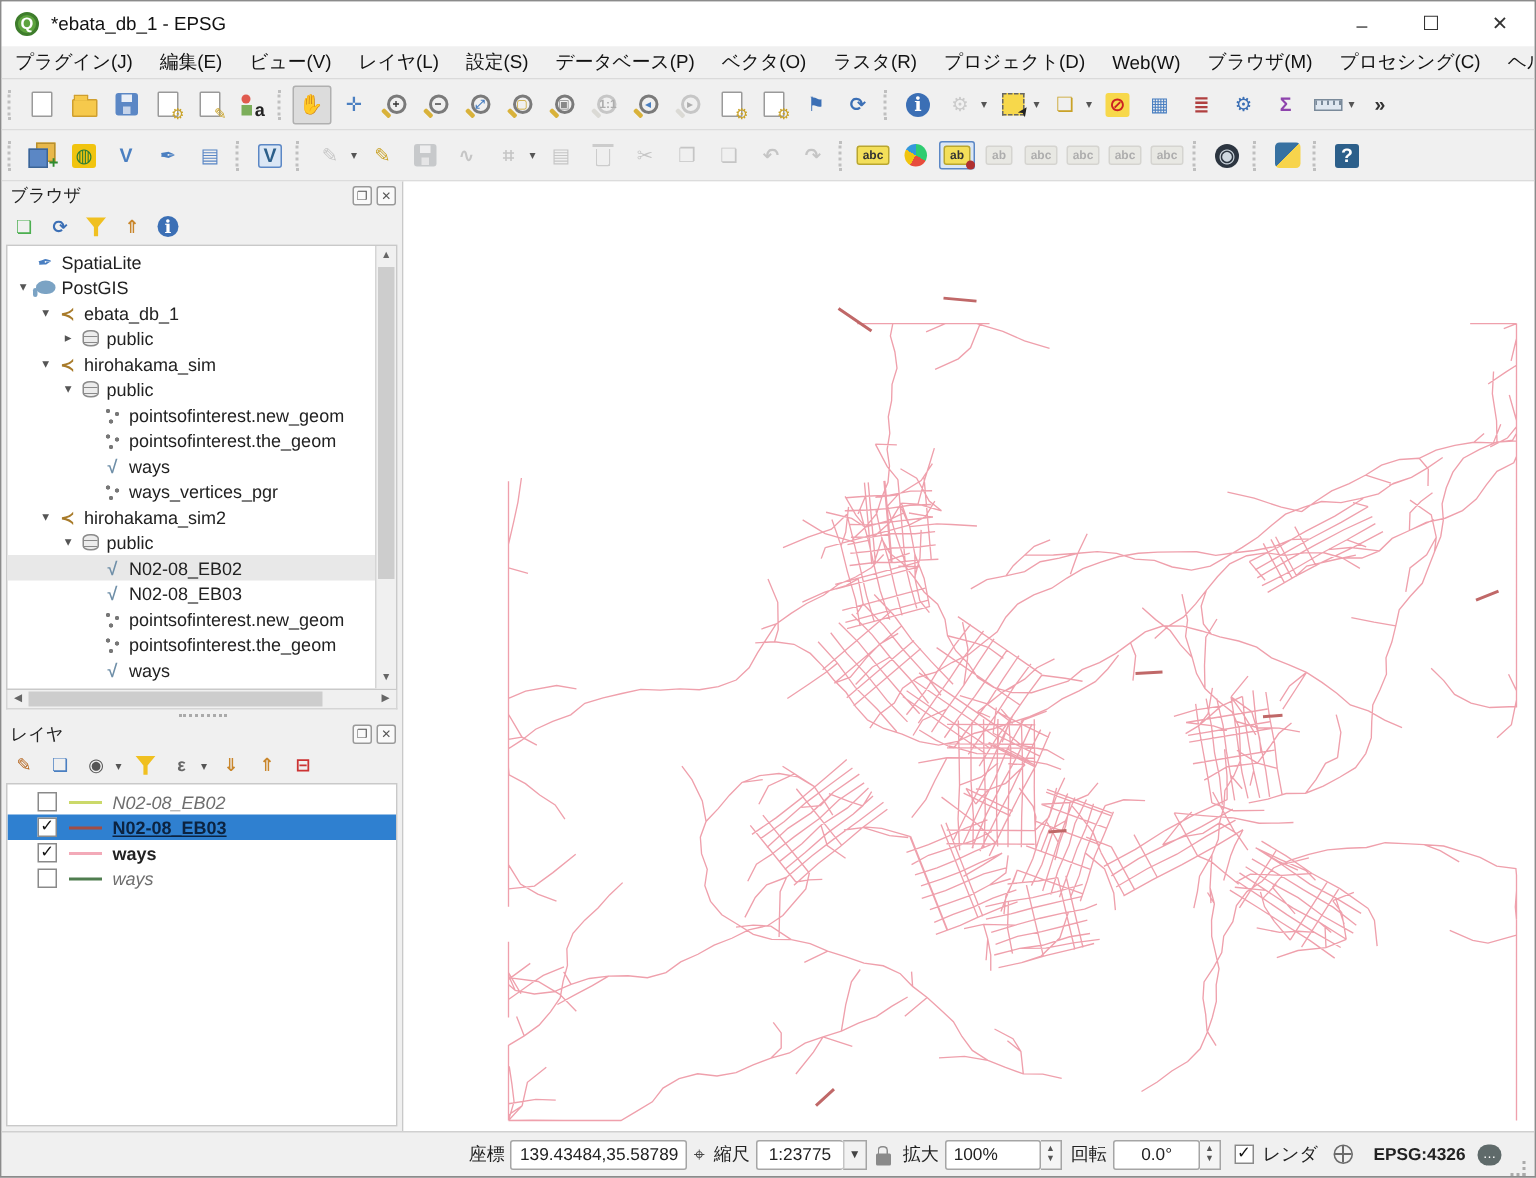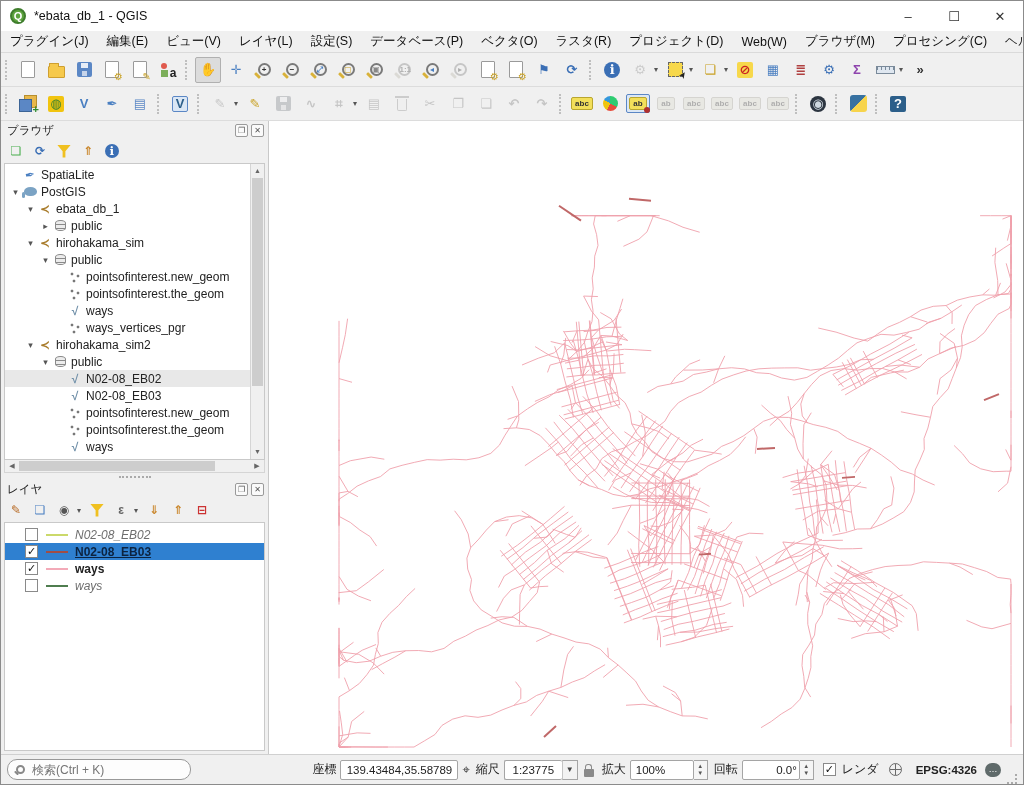--- a/index.html
+++ b/index.html
@@ -126,21 +126,21 @@
   .msg-bubble::after{content:"";position:absolute;left:3px;bottom:-3px;border:3px solid transparent;border-top-color:#5f6a6a;}
   .resize-grip{width:10px;height:10px;margin-left:2px;border-right:2px dotted #aaa;border-bottom:2px dotted #aaa;align-self:flex-end;}
 </style>
 </head>
 <body>
 
 <div class="window">
 
   <div class="titlebar">
     <div class="qgis-logo">Q</div>
-    <div class="title-text">*ebata_db_1 - QGIS</div>
+    <div class="title-text">*ebata_db_1 - EPSG</div>
     <div class="win-controls">
       <div class="win-btn">–</div>
       <div class="win-btn">☐</div>
       <div class="win-btn">✕</div>
     </div>
   </div>
 
   <div class="menubar" id="menubar">
       <div class="menu-item">プラグイン(J)</div>
       <div class="menu-item">編集(E)</div>
@@ -613,45 +613,41 @@
 
     <div class="map-canvas">
       <svg id="map-svg" width="100%" height="100%" viewBox="0 0 754 635" preserveAspectRatio="none">
           <path d="M665.7 365.2L654.1 360.2L643.3 354.1L631.2 350.1L622.2 342.2L612.3 335.0L602.0 328.3L590.4 323.3L578.7 318.6L568.8 311.4L556.8 307.3L544.2 304.5L532.1 300.6L519.6 297.4L506.6 297.1L494.5 301.2L484.7 308.4L474.9 315.6L464.0 321.7L452.4 326.5L443.1 334.2L430.9 338.0L418.7 341.9L405.7 341.8L393.4 338.3L382.9 331.8L376.4 322.3L368.2 313.8L362.7 303.8L361.0 292.9L356.1 282.7L347.2 274.7L340.7 265.2L333.4 256.0L324.0 248.4L318.6 238.4M146.1 468.9L137.4 477.1L129.7 485.9L120.8 494.0L113.0 502.8L108.9 513.2L109.3 524.2L106.4 534.9L104.5 545.8L98.0 555.3L90.4 564.2L80.5 571.4L70.0 577.7L70.0 581.9L70.0 587.8L70.0 590.3L70.0 597.3L70.0 606.9L70.0 616.8L70.0 624.7L70.0 628.0L70.0 628.0L70.0 628.0L70.0 628.0L70.0 628.0L70.0 628.0L70.0 628.0L70.0 628.0L70.0 628.0L70.0 628.0L70.0 628.0L70.0 628.0L70.0 628.0L70.0 628.0L70.0 628.0M270.6 462.3L268.2 473.1L260.5 482.0L252.9 490.9L242.7 497.7L230.1 500.5L218.9 506.1L207.1 510.7L196.3 516.8L184.8 521.9L175.0 529.1L162.6 532.5L149.7 531.2L136.7 531.4L123.8 533.0L111.7 536.9L100.1 541.9L87.2 543.4L74.5 541.0L70.0 537.1L70.0 531.9L70.0 529.1L70.0 530.0L70.0 532.4L70.0 533.6L70.0 532.9L70.0 528.5L70.0 521.8L70.0 515.2L70.0 511.0L70.0 508.5L70.0 509.0L70.0 509.4L70.0 511.9L70.0 517.0L70.0 524.7L70.0 531.1L70.0 535.8L70.0 542.9L70.0 546.5L70.0 547.1L70.0 544.2L70.0 538.9M492.5 285.0L501.4 293.0L511.1 300.3L517.9 309.7L525.8 318.4L528.7 329.1L534.3 339.1L543.0 347.2L552.4 354.8L557.1 365.1L557.7 376.1L558.0 387.1L553.6 397.4L547.6 407.2L546.9 418.2L544.0 428.9L543.2 439.9L539.0 450.3L538.3 461.3L537.7 472.2L540.6 483.0L538.7 493.9L538.8 504.9L541.3 515.7L543.7 526.5L541.8 537.3L541.9 548.3L539.2 559.1L535.6 569.7L531.1 580.0L522.8 588.5L512.2 594.9L502.5 602.2L492.0 608.6M500.8 305.7L509.6 297.6L520.1 291.2L528.1 282.5L535.3 273.3L542.6 264.3L550.8 255.7L562.1 250.3L574.9 248.4L587.8 250.0L600.6 248.4L613.6 248.3L625.9 251.8L638.9 251.8L650.6 247.0L659.1 238.7L670.6 233.4L681.8 227.9L694.4 225.2L706.0 220.1L715.2 212.4L721.9 202.9L729.0 193.8L740.2 188.1L742.0 183.8L742.0 178.2L742.0 173.3L742.0 166.2L742.0 162.3L742.0 158.6L742.0 154.9L742.0 153.7L742.0 155.5L742.0 153.7L742.0 154.4L742.0 152.1L742.0 148.4L742.0 142.2L742.0 133.6L742.0 126.4M234.5 308.6L247.4 307.8L260.3 309.5L271.2 315.6L279.4 324.1L286.7 333.2L295.0 341.6L301.4 351.2L309.2 360.0L320.3 365.8L332.4 369.6L344.0 374.6L356.7 376.9L369.4 374.4L380.7 369.0L393.2 366.0L405.3 361.8L417.4 357.9L429.0 352.9L439.1 346.0L450.4 340.6L461.2 334.5L469.5 326.0L476.7 316.8M107.6 426.4L101.1 416.9L90.8 410.3L81.3 402.7L70.4 396.8L70.0 391.7L70.0 383.7L70.0 375.6L70.0 366.9L70.0 356.3L70.0 345.6L70.0 336.8L70.0 331.0L70.0 323.7L70.0 316.9L70.0 308.6L70.0 298.6L70.0 288.2L70.0 278.7L70.0 268.2L70.0 258.4L70.0 250.0L70.0 242.6L70.0 232.7L70.0 224.7L70.0 216.4L70.0 207.5L70.0 200.5M378.2 272.4L388.9 266.3L401.6 263.8L414.1 260.9L424.5 254.3L437.2 251.9L449.6 248.6L462.5 247.5L475.5 248.7L487.6 252.5L500.6 253.4L512.5 257.8L525.3 259.9L537.9 257.2L548.6 251.0L559.2 244.7L569.5 237.9L578.6 230.1L588.0 222.5L599.9 218.0L612.0 214.0L625.0 214.8L637.6 212.1L650.0 208.9L659.9 201.8L672.0 197.9L682.7 191.5L692.8 184.6M320.1 249.5L312.1 258.2L301.4 264.5L289.8 269.5L280.0 276.7L268.8 282.2L258.4 288.8L248.5 295.9L242.2 305.6L236.0 315.2L230.4 325.2L221.8 333.4L209.9 337.8L197.2 339.9L184.2 339.3L171.2 340.2L158.2 339.7L145.6 342.4L133.1 345.4L120.9 349.0L111.5 356.7L99.5 361.0L88.1 366.3L78.6 373.8L70.0 379.4L70.0 385.6L70.0 387.7L70.0 392.8L70.0 395.6L70.0 395.8L70.0 399.4L70.0 401.9L70.0 406.5L70.0 413.7L70.0 420.7L70.0 427.7L70.0 437.3L70.0 444.6L70.0 451.3L70.0 456.9L70.0 464.9L70.0 470.4L70.0 473.6L70.0 473.1L70.0 474.5L70.0 477.9L70.0 478.4L70.0 480.9L70.0 480.0L70.0 478.1L70.0 478.4L70.0 482.5M685.1 325.5L693.5 333.8L700.7 343.0L711.7 348.9L724.2 351.8L737.2 351.3L742.0 351.3L742.0 346.7L742.0 340.5L742.0 332.8L742.0 324.6L742.0 316.9L742.0 309.0L742.0 303.7L742.0 299.1L742.0 298.5L742.0 294.1L742.0 290.4L742.0 282.6L742.0 275.9L742.0 268.5L742.0 259.9L742.0 252.0L742.0 242.2L742.0 233.1L742.0 222.3L742.0 213.3L742.0 202.9L742.0 192.1L742.0 181.5L742.0 172.1L742.0 165.5L742.0 163.3L742.0 164.0L742.0 160.7L742.0 155.4L742.0 147.3L742.0 142.7L742.0 136.5L742.0 126.9L742.0 117.7L742.0 107.0L742.0 96.2L742.0 95.0L742.0 95.0L742.0 95.0L742.0 95.0L742.0 95.0M286.2 423.8L280.2 414.1L273.7 404.5L263.0 398.2L250.3 395.9L237.4 397.3L225.6 401.9L217.3 410.4L209.8 419.4L201.7 428.0L197.9 438.5L198.7 449.5L202.5 460.0L200.9 470.9L204.7 481.4L212.2 490.4L222.8 496.9L233.2 503.5L245.5 506.8L258.5 507.0L271.1 509.7L282.8 514.7L295.0 518.5L307.0 522.7L319.8 524.5L331.2 529.8L339.4 538.3L349.1 545.7L357.9 553.7L366.6 561.9L372.3 571.8L379.2 581.1L389.6 587.8L401.3 592.5L413.2 596.8L426.2 597.0L438.8 599.8M598.7 220.8L608.5 213.7L618.8 206.9L630.5 202.0L641.5 196.3L652.0 189.7L664.2 185.9L677.1 185.1L688.4 179.7L700.9 176.5L713.6 174.4L726.6 174.8L739.4 173.0L742.0 168.4L742.0 159.8L742.0 150.5L742.0 140.9L742.0 133.7L742.0 127.5L742.0 118.6L742.0 112.1L742.0 103.9L742.0 96.4L742.0 95.0L742.0 95.0L742.0 95.0L742.0 95.0L742.0 95.0L742.0 95.0L742.0 95.0L742.0 95.0L742.0 95.0L742.0 95.0L742.0 95.0L742.0 95.0L742.0 95.0L742.0 95.0L742.0 95.0L742.0 95.0L742.0 95.0L742.0 95.0L742.0 95.0L742.0 95.0L742.0 95.0L742.0 95.0L742.0 95.0L742.0 95.0L742.0 95.0M310.9 365.6L317.5 356.1L327.2 348.8L332.7 338.8L342.7 331.7L354.9 328.1L365.6 321.7L376.9 316.3L386.3 308.7L395.8 301.2L401.5 291.4L409.4 282.6L420.2 276.4L432.1 272.0L442.3 265.2L453.0 258.9L464.9 254.6L477.1 250.8L489.9 248.6L502.8 247.9L515.8 247.7L528.8 247.6L541.5 250.0L554.3 248.3L567.2 246.8L579.9 244.3L591.6 239.5L604.6 239.0M299.2 239.4L307.9 231.2L315.4 222.2L318.7 211.6L323.0 201.2L324.0 190.2L322.4 179.3L324.2 168.4L323.2 157.4L325.4 146.6L325.7 135.6L329.0 124.9L327.6 114.0L324.6 103.3L326.2 95.0L327.2 95.0L333.1 95.0L337.6 95.0L342.3 95.0L348.9 95.0L354.7 95.0L360.9 95.0L366.5 95.0L374.7 95.0L382.2 95.0L384.4 95.0L386.5 95.0L384.5 95.0L379.7 95.0L372.0 95.0L361.2 95.0L351.5 95.0L345.8 95.0L337.0 95.0L327.0 95.0L319.4 95.0L309.2 95.0L303.2 95.0L302.4 95.0L306.1 95.0L308.9 95.0L312.4 95.0L320.4 95.0L331.0 95.0L343.2 95.0L355.3 95.0L367.4 95.0L379.1 95.0L390.7 95.0M563.5 415.6L576.2 413.0L588.4 409.3L601.4 409.1L613.2 404.4L624.1 398.4L634.7 392.0L641.5 382.6L645.2 372.1L645.5 361.1L646.2 350.1L651.0 339.9L655.3 329.5L655.0 318.5L658.9 308.0L661.5 297.2L663.8 286.4L671.2 277.4L679.2 268.7L683.2 258.3L687.3 247.8L691.5 237.4L693.2 226.5L692.4 215.5L695.2 204.8L699.6 194.4L706.5 185.1L717.4 179.1L729.0 174.2L742.0 173.5L742.0 172.3L742.0 172.3L742.0 175.3L742.0 177.9L742.0 183.0L742.0 190.5M541.7 577.9L535.7 568.1L534.8 557.2L533.0 546.3L533.7 535.3L540.0 525.7L545.5 515.7L546.8 504.7L552.9 495.0L555.3 484.2L562.3 474.9L572.4 468.0L580.0 459.1L591.4 453.8L603.6 450.0L616.1 447.0L629.0 445.9L642.0 445.4L654.4 442.2L667.4 442.8L680.4 443.5L693.4 444.4L705.6 448.1L717.7 452.0L728.8 457.9L741.6 459.5L742.0 463.9L742.0 470.0L742.0 476.2L742.0 483.8L742.0 493.8L742.0 504.0L742.0 513.7L742.0 524.6L742.0 535.2L742.0 546.1L742.0 555.3L742.0 565.3L742.0 575.8L742.0 586.3L742.0 595.1L742.0 604.0L742.0 611.0L742.0 619.5L742.0 628.0L742.0 628.0M336.1 545.4L325.4 551.7L315.2 558.5L303.3 562.8L291.9 568.2L279.7 572.0L267.7 576.2L257.3 582.8L245.0 586.2L233.1 590.8L221.7 596.0L209.0 598.2L196.1 596.7L183.7 600.0L173.0 606.3L165.9 615.5L155.3 621.9L145.0 628.0L135.4 628.0L125.8 628.0L113.4 628.0L102.0 628.0L89.0 628.0L77.0 628.0L70.0 628.0L70.0 628.0L70.0 628.0L70.0 628.0L70.0 628.0L70.0 628.0L70.0 628.0L70.0 628.0L70.0 628.0L70.0 628.0L70.0 628.0L70.0 628.0L70.0 628.0L70.0 628.0L70.0 628.0L70.0 628.0L70.0 628.0L70.0 628.0L70.0 628.0M574.9 341.4L577.4 358.3L580.7 375.7L582.5 392.5L585.7 409.8M566.3 340.3L568.2 359.5L571.1 375.4L574.8 393.6L577.4 411.6M559.3 344.4L560.8 359.6L563.7 377.1L566.8 394.0L570.8 412.2M551.7 344.7L554.2 360.8L556.5 378.1L559.0 395.1L563.0 412.6M542.1 345.7L546.4 363.9L548.6 381.0L551.4 397.1L554.1 413.9M535.1 345.9L538.7 364.3L540.7 382.2L544.0 398.1L545.9 416.7M528.1 349.4L530.1 364.2L533.1 381.2L536.2 398.3L538.9 415.6M577.5 361.3L523.1 370.4M580.6 380.3L526.3 389.4M576.0 352.8L521.7 361.8M578.2 365.8L523.8 374.9M431.2 368.0L421.6 390.5L410.9 410.0L401.3 428.8L390.5 451.0M424.8 366.6L414.6 386.9L405.4 406.4L395.1 425.8L384.3 447.8M419.0 362.9L409.2 384.3L398.8 403.2L388.4 423.6L379.0 445.9M413.8 359.5L402.6 379.4L394.0 399.9L383.8 420.0L373.3 442.6M406.6 356.4L397.1 376.5L387.6 398.0L377.0 419.3L366.7 440.4M421.2 390.4L390.1 375.1M406.2 421.1L375.0 405.9M430.3 371.8L399.2 356.6M404.6 424.3L373.4 409.0M420.8 391.3L389.7 376.0M424.2 384.3L393.1 369.0M322.6 419.8L306.1 432.0L291.2 444.7L276.3 456.3L260.3 470.7M320.0 415.1L303.9 427.3L286.8 439.8L272.4 450.9L255.4 465.3M313.0 410.9L299.7 423.2L282.5 435.8L267.8 448.8L254.1 460.1M310.0 405.6L296.0 418.9L278.3 430.5L265.6 442.9L250.4 455.0M307.1 402.2L290.2 413.6L277.5 425.8L260.4 438.3L245.7 449.8M303.9 396.3L286.6 408.5L271.6 422.4L256.3 432.6L242.3 445.4M299.3 392.2L284.4 403.3L268.5 415.2L253.9 428.0L237.9 439.6M295.5 386.6L281.4 398.8L265.2 412.4L248.6 425.4L232.3 436.6M261.6 468.5L231.2 430.6M292.2 444.0L261.9 406.1M270.0 461.8L239.6 423.8M331.9 215.1L337.5 230.8L340.9 249.3L347.1 265.5L350.6 283.8M322.7 217.0L327.2 233.0L333.3 251.1L337.9 270.3L342.2 285.5M315.0 220.0L318.7 237.5L323.4 253.3L327.6 271.6L332.4 290.2M304.4 220.5L309.9 240.0L313.5 255.8L317.8 273.7L324.2 293.0M295.6 222.6L300.2 241.0L304.4 258.2L308.7 277.0L313.7 293.9M285.6 226.0L291.7 243.7L295.9 260.7L301.4 279.8L304.4 297.3M351.1 284.2L295.7 299.0M350.0 280.0L294.6 294.8M344.0 257.6L288.6 272.4M336.6 230.0L281.2 244.8M347.8 272.0L292.5 286.8M343.2 254.6L287.8 269.4M409.4 481.7L397.7 485.9L382.0 492.5L371.2 497.5L354.9 503.5M408.6 473.7L392.9 479.3L379.4 485.4L366.4 490.2L353.8 495.5M404.8 466.3L390.7 470.5L377.5 477.6L362.6 483.0L350.9 486.9M402.5 458.8L386.8 463.0L373.2 469.0L361.3 474.2L345.5 479.4M399.1 449.2L383.9 455.7L370.8 461.8L358.5 466.6L345.0 471.1M394.7 442.2L381.1 447.8L368.7 453.7L355.7 459.1L341.0 463.7M392.3 434.7L378.8 441.1L365.2 445.6L350.0 450.6L338.7 456.8M389.3 426.9L375.3 432.2L363.3 437.8L350.0 443.5L335.3 448.6M362.7 500.6L338.1 438.1M383.1 492.5L358.4 430.1M386.2 491.3L361.6 428.9M362.4 500.7L337.7 438.3M572.0 441.1L588.4 451.0L605.7 462.8L624.3 472.9L643.1 486.2M568.1 445.6L585.7 456.9L604.2 469.9L621.4 479.1L638.4 489.5M565.6 453.0L583.8 463.6L599.8 473.6L619.7 485.3L635.2 497.4M561.4 458.3L579.6 469.7L596.4 478.9L613.0 491.2L633.2 502.7M557.3 462.4L575.0 474.1L593.3 486.1L610.1 495.1L628.5 506.8M555.4 467.8L573.0 479.4L588.9 490.3L607.3 502.2L624.8 512.3M550.9 473.9L569.6 485.5L585.5 495.7L604.2 507.5L620.8 519.4M582.1 446.9L557.3 485.8M615.8 468.5L591.1 507.3M623.4 473.3L598.7 512.1M420.5 359.6L420.7 382.3L420.5 404.8L420.8 424.4L421.7 447.2M411.9 360.7L412.5 382.1L412.8 403.2L412.1 425.5L411.9 445.2M403.5 360.7L405.0 381.7L403.6 403.9L403.1 425.0L403.0 445.2M396.3 359.5L396.0 381.0L395.5 402.7L395.4 426.0L396.1 444.7M386.7 359.6L386.9 381.0L387.7 404.5L387.8 424.0L386.8 445.2M379.0 361.4L378.3 382.6L378.4 402.3L379.9 424.2L379.6 445.9M369.9 360.5L370.4 383.0L370.7 403.7L369.7 426.2L370.8 447.2M420.8 443.2L362.0 442.9M421.2 363.4L362.4 363.1M421.1 385.7L362.3 385.4M420.9 434.1L362.1 433.8M421.1 376.4L362.3 376.1M421.1 379.0L362.3 378.8M356.6 252.6L341.2 253.4L327.7 254.8L314.3 254.8L297.4 256.8M354.8 243.0L341.5 244.6L326.1 245.1L312.4 247.2L297.9 248.6M354.4 234.2L341.0 235.6L325.5 235.6L311.8 237.8L298.3 237.9M353.0 224.4L340.0 225.9L324.2 227.8L310.3 229.6L297.7 229.3M351.9 216.0L337.5 216.5L322.6 218.8L310.5 219.7L294.2 220.2M352.4 206.8L338.0 207.1L324.0 209.7L308.0 210.5L295.1 211.5M314.7 255.7L309.8 201.2M351.8 252.4L347.0 197.9M325.7 254.7L320.9 200.2M334.4 254.0L329.6 199.4M312.2 255.9L307.3 201.4M325.1 254.8L320.3 200.2M460.4 509.6L446.1 513.4L428.7 517.5L412.1 522.4L396.7 525.8M457.7 502.9L444.1 505.1L426.1 510.8L410.8 512.9L393.8 517.3M455.9 494.0L442.5 497.4L425.4 501.7L409.3 504.9L394.7 510.2M454.0 486.6L439.6 489.3L424.4 492.7L407.9 497.3L391.8 502.1M452.0 478.2L438.6 481.3L419.9 485.7L404.9 489.8L388.3 493.3M452.8 470.1L435.7 474.9L419.5 478.9L403.3 481.4L387.9 484.9M447.6 513.6L436.2 465.6M426.7 518.5L415.3 470.5M453.0 512.3L441.6 464.3M313.8 276.2L326.8 289.9L339.0 306.7L351.9 321.1L366.4 336.2M306.4 282.4L320.4 297.2L332.0 311.8L345.5 326.8L358.3 343.6M298.8 289.2L312.5 303.2L324.3 318.0L337.7 332.7L350.0 349.0M290.2 295.1L303.5 308.4L317.1 325.3L330.1 340.6L344.1 356.0M284.8 301.8L295.5 315.6L309.1 330.3L322.5 347.2L336.0 361.4M276.4 307.8L289.3 322.1L301.2 338.3L315.9 353.0L328.9 368.0M332.0 297.2L287.2 335.5M344.9 312.3L300.1 350.6M340.3 306.9L295.5 345.3M324.3 288.1L279.4 326.5M559.7 433.5L540.5 445.0L519.0 456.9L499.2 467.0L480.0 477.8M554.7 427.1L535.4 437.8L515.6 449.9L495.8 459.6L475.1 471.8M552.9 419.7L532.0 431.4L512.9 441.3L490.0 452.9L471.9 464.4M549.1 413.4L526.9 423.6L507.9 433.9L487.9 446.7L466.9 458.0M555.1 437.0L539.5 408.3M480.6 477.5L465.0 448.8M487.5 473.7L471.9 445.0M502.6 465.5L487.0 436.8M529.4 451.0L513.8 422.3M653.0 234.2L633.8 244.3L612.5 254.5L594.5 264.1L576.1 274.8M647.9 228.8L629.0 239.6L611.1 249.1L590.8 261.0L572.3 270.3M645.9 224.1L626.9 232.9L607.3 243.3L589.0 253.5L569.2 265.1M643.1 217.5L625.1 228.0L606.0 238.1L586.7 248.9L567.7 259.7M639.8 212.0L620.9 223.8L601.6 233.8L584.0 244.1L563.9 254.2M592.6 265.8L578.3 239.3M608.5 257.3L594.2 230.8M595.6 264.2L581.4 237.6M587.4 268.6L573.2 242.0M473.3 421.5L466.8 437.3L460.6 451.8L455.8 467.8L451.2 481.3M467.8 417.4L460.6 432.4L454.5 449.0L450.6 463.9L444.6 478.8M460.0 416.1L454.8 432.7L449.2 445.5L443.3 461.9L437.3 478.7M455.3 413.3L447.6 429.4L443.8 443.6L436.3 461.0L431.5 476.9M447.6 412.0L441.4 427.5L436.4 441.8L431.3 458.0L426.1 474.5M442.8 409.3L436.4 424.5L431.4 439.6L425.6 456.8L418.6 470.9M435.4 405.5L430.9 423.1L424.6 436.8L419.6 452.8L412.6 468.5M472.3 422.4L429.0 406.6M452.5 476.3L409.2 460.5M471.6 424.1L428.4 408.3M468.6 432.4L425.3 416.5M458.4 460.2L415.1 444.3M464.5 443.7L421.2 427.8M425.5 330.2L415.7 343.5L404.4 359.8L394.7 373.3L383.8 391.0M418.3 322.6L407.2 337.6L396.1 354.8L386.4 368.7L376.5 383.1M410.3 317.0L399.9 332.5L390.0 348.0L377.8 364.0L366.6 379.2M402.5 313.3L392.7 327.2L380.8 344.3L369.6 359.0L360.6 372.0M393.7 305.8L383.1 321.8L373.6 336.8L362.1 352.9L352.0 368.3M386.7 300.5L374.2 317.3L364.0 332.8L354.3 346.3L343.2 362.3M378.1 296.1L367.3 310.4L356.3 326.9L347.6 341.2L335.3 356.6M411.2 350.3L355.4 311.7M396.0 372.2L340.2 333.7M425.5 329.6L369.6 291.0M399.6 367.1L343.7 328.6M388.6 383.0L332.8 344.4M391.2 379.2L335.4 340.6M373.6 336.8L376.0 319.1M436.4 441.8L429.1 428.7M80.5 571.4L75.4 558.4M308.0 210.5L303.0 222.3M309.2 360.0L320.5 366.0M258.5 507.0L244.9 498.0L233.1 497.3L221.7 498.7M399.6 367.1L412.2 377.2L429.0 380.2L440.5 386.7M605.7 462.8L585.9 464.0L579.3 472.0M449.6 248.6L444.6 262.6M670.6 233.4L687.1 226.2M670.6 233.4L671.0 221.5L678.2 214.0L686.0 208.2M628.5 506.8L625.5 489.0L619.5 480.9M409.2 460.5L406.6 468.0L401.6 477.8L400.3 490.0M425.5 330.2L441.0 332.2L452.7 334.2M287.2 335.5L297.9 331.5L308.6 318.6L317.7 309.2M544.0 428.9L532.9 435.9L520.2 438.1L506.1 443.6M742.0 95.0L742.0 111.0L742.0 122.9M136.7 531.4L125.9 537.8L113.3 544.5L102.6 550.4M628.5 506.8L615.0 512.4L596.3 514.3L582.2 519.0M70.0 547.1L85.5 536.0L93.2 530.9L107.0 525.2M344.0 257.6L329.9 257.3M742.0 136.5L742.0 148.4M538.9 415.6L553.3 420.8L573.9 420.6M602.0 328.3L590.7 337.3L584.3 347.5M742.0 136.5L742.0 132.0M742.0 95.0L742.0 105.0M375.0 405.9L381.5 416.3M307.9 231.2L322.1 227.1L333.9 221.4M413.2 596.8L411.6 581.8L406.3 573.3L394.0 566.8M687.3 247.8L688.5 237.9L685.2 223.0L671.0 213.1M70.0 478.1L70.0 485.1M641.5 196.3L658.3 201.7M521.7 361.8L539.9 364.1L549.0 367.0M70.0 628.0L70.0 624.8M742.0 95.0L742.0 95.0M436.2 465.6L423.3 467.8L402.7 469.8M324.3 318.0L312.5 324.8L301.4 336.4M70.0 628.0L79.1 618.1L82.6 602.4L95.2 592.3M255.4 465.3L251.1 475.0L250.6 493.9L250.4 505.2M449.6 248.6L433.3 249.8L414.6 249.9M331.9 215.1L343.0 215.8L358.7 220.2M337.5 230.8L332.0 218.6M291.7 243.7L294.8 234.6L296.7 217.6M404.4 359.8L399.1 375.0M70.0 628.0L70.0 622.9L70.0 615.1L70.0 607.3M299.7 423.2L306.2 417.6L312.1 408.1M602.0 328.3L594.6 339.9L586.2 352.8M111.7 536.9L106.8 528.6M340.9 249.3L341.1 266.2L344.2 280.4L350.6 288.3M506.1 443.6L516.4 430.6L525.5 421.6M70.0 345.6L81.4 340.8L102.1 337.1L115.3 339.3M279.7 572.0L273.3 582.2L261.6 596.9M742.0 95.0L732.9 95.0L721.4 95.0L711.1 95.0M559.3 344.4L545.0 350.9L530.0 364.1L521.4 369.2M537.7 472.2L538.3 482.6M343.0 215.8L347.6 198.8L351.0 187.9L353.9 178.3M329.6 199.4L322.5 190.7L314.6 175.6M742.0 122.9L734.8 127.5L723.1 135.4M291.9 568.2L294.8 550.7L298.6 535.2L304.5 527.0M573.0 479.4L581.8 469.8M370.7 403.7L385.3 398.2L396.4 388.7M407.9 497.3L386.7 496.8L373.7 499.7M340.7 265.2L344.3 251.8L345.1 233.0M381.5 416.3L389.8 406.9L401.5 402.5L414.4 390.0M742.0 172.3L742.0 186.7L742.0 198.1M307.9 231.2L298.8 225.3L281.7 221.2M286.6 408.5L278.0 417.4L265.2 418.6M306.4 282.4L303.1 265.8M70.0 533.6L84.5 522.9M568.1 445.6L583.0 454.5L596.3 460.5M70.0 533.6L70.0 535.8L70.0 540.2L70.0 544.4M407.2 337.6L399.5 341.4L390.0 349.0L382.7 354.6M74.5 541.0L70.0 531.0L70.0 525.5M742.0 95.0L742.0 109.5M396.0 381.0L396.7 370.3M688.5 237.9L682.1 249.7L671.0 258.4L668.2 274.4M411.6 581.8L402.6 574.6M279.7 572.0L299.2 578.4M414.4 390.0L403.2 389.4M70.0 529.1L78.3 543.2M247.4 307.8L249.8 299.7L249.5 281.4L243.0 265.9M225.6 401.9L239.5 400.0M742.0 95.0L742.0 111.0L742.0 119.9L742.0 131.9M742.0 95.0L742.0 95.0L742.0 95.0M362.3 385.4L354.3 400.6L348.2 413.4L338.8 425.4M386.7 496.8L389.5 506.5L388.4 520.8M742.0 346.7L738.6 363.3L729.0 372.0M70.0 242.6L73.6 227.0L76.3 214.4L78.6 198.3M629.0 239.6L641.8 244.3M306.2 417.6L297.4 414.7L283.6 409.4M70.0 406.5L70.0 405.0L70.0 398.2L70.0 392.8M339.4 538.3L338.7 528.4M643.1 486.2L647.3 494.2L649.1 511.4M389.8 406.9L381.6 406.3M337.6 95.0L332.5 95.0M70.0 628.0L82.1 628.0M303.2 95.0L305.3 95.0M353.0 224.4L337.0 221.7M317.7 309.2L329.8 302.2M551.7 344.7L563.0 330.8M742.0 105.0L738.4 120.0M742.0 586.3L742.0 597.1L742.0 604.4M410.8 512.9L428.2 512.7L446.5 509.2L464.1 506.9M70.0 331.0L70.0 324.5L70.0 319.7L70.0 320.8M402.6 379.4L417.1 387.5L428.9 389.7L438.4 393.1M289.3 322.1L282.2 327.9L270.1 336.2L255.9 345.8M551.7 344.7L565.5 354.6L570.7 372.1L571.6 381.3M661.5 297.2L647.0 294.7L631.9 291.7M742.0 154.9L742.0 157.1M742.0 340.5L736.7 329.5M306.4 282.4L302.1 289.3M412.1 522.4L425.1 518.0L437.6 505.8L443.2 488.9M625.9 251.8L637.6 258.7M331.9 215.1L324.0 228.2L313.2 237.9M70.0 356.3L79.0 371.6L88.9 376.9M70.0 258.4L83.0 262.1M559.7 433.5L554.2 444.0L551.5 450.7L546.8 467.5M680.4 443.5L691.1 447.5L703.8 455.0M303.1 265.8L295.0 270.2L280.8 274.6L265.9 281.3M309.9 240.0L296.0 242.9M420.9 434.1L430.3 425.1L436.1 408.8L440.8 398.7M582.5 392.5L569.3 389.0L549.1 391.4L533.8 400.3M726.6 174.8L731.5 162.4M525.8 318.4L521.4 304.3L522.7 293.3L519.0 276.0M742.0 95.0L742.0 104.0M70.0 532.4L89.8 535.0L104.2 543.6L115.2 554.9M366.6 379.2L355.2 373.7L343.8 366.8M389.6 587.8L374.0 585.1L357.0 586.1M530.0 364.1L536.4 355.9L539.3 338.7M579.3 472.0L585.6 479.4L594.4 489.8M591.1 507.3L580.5 494.8L574.0 484.9L571.3 475.1M337.5 230.8L355.6 229.0L365.3 229.4L382.3 230.4M411.9 360.7L428.8 354.2M245.0 586.2L251.8 579.5L251.8 569.4L246.5 562.4M414.6 386.9L400.6 382.8L382.3 382.6L363.6 377.5M607.3 502.2L596.7 501.4L584.1 502.2L568.8 499.1M610.1 495.1L618.5 502.2M361.2 95.0L348.4 100.6M569.3 389.0L555.6 380.4M742.0 290.4L742.0 297.9M544.0 428.9L555.2 435.9L562.9 447.2M549.1 413.4L549.0 397.4L547.4 379.7M255.4 465.3L242.1 470.4L234.5 478.8L227.6 492.1M467.8 417.4L480.2 413.5L494.4 414.1M454.0 486.6L462.3 483.3M535.3 273.3L531.8 283.9L533.3 295.9L538.8 303.1M336.6 230.0L347.8 224.4L354.2 213.7M403.3 481.4L402.7 499.4L406.0 516.3M742.0 159.8L737.2 142.8M540.6 483.0L536.0 475.5M282.8 514.7L267.2 522.2M569.3 389.0L577.3 378.2L583.5 369.2L592.0 362.1M643.1 217.5L633.0 214.8M484.7 308.4L488.1 317.1L486.3 333.8M513.8 422.3L533.0 424.1L553.2 425.6M420.9 434.1L421.6 425.0L419.7 417.8L410.5 405.6M376.0 319.1L376.2 312.0L372.7 294.7M70.0 628.0L79.3 628.0M70.0 628.0L73.0 628.0L76.4 628.0M575.0 474.1L554.2 472.0M742.0 95.0L742.0 105.6L742.0 117.3M742.0 324.6L742.0 337.2L742.0 339.9L742.0 339.8M742.0 504.0L723.0 509.3L712.8 507.5L697.5 500.9M70.0 473.1L87.3 471.2L99.6 462.2L114.8 449.9M650.6 247.0L631.5 244.8L616.4 246.2M425.3 416.5L444.4 415.3L456.3 410.2L463.0 402.2M382.7 354.6L391.1 358.3M742.0 95.0L733.5 98.4M404.4 359.8L398.4 352.9M598.7 220.8L585.2 217.8L567.1 211.8L549.3 207.7M553.2 425.6L570.4 429.2L583.3 429.1L593.3 428.7M742.0 164.0L735.9 171.6L724.5 177.5M672.0 197.9L657.0 203.3M396.1 354.8L406.2 362.4M539.0 450.3L530.7 464.6L529.3 474.7L526.9 486.0M70.0 624.8L70.0 628.0M393.1 369.0L395.2 351.8M362.7 303.8L381.1 308.5L389.7 311.5L399.9 318.9M563.9 254.2L574.4 266.7M70.0 628.0L73.7 615.4L72.3 603.8L70.5 591.8M742.0 493.8L741.2 485.2L742.0 474.4L742.0 464.4M449.6 248.6L455.8 235.6M551.4 397.1L559.1 406.1M273.7 404.5L260.7 396.2L252.7 391.1M566.8 394.0L564.4 404.0M409.2 460.5L405.3 470.4L401.4 479.9L398.3 488.2M295.6 222.6L285.3 232.5L269.7 237.8L253.0 244.8M358.7 220.2L350.5 213.7L342.1 198.4L331.3 192.1M399.5 341.4L414.1 332.8L422.3 325.2L434.0 319.2M585.7 456.9L603.6 452.3M529.4 451.0L538.5 454.9L546.9 461.9L556.8 470.0M444.4 415.3L441.5 430.8L437.2 442.6L434.3 453.9M278.3 430.5L282.5 444.1L294.7 452.6M70.0 533.6L70.0 539.6L70.0 548.1L70.0 559.1M601.4 409.1L608.3 400.0L614.7 389.1L622.7 385.3M322.7 217.0L329.5 209.6L345.1 200.0L352.6 188.6M313.5 255.8L318.8 239.5M551.7 344.7L559.7 356.0L568.2 370.1M248.5 295.9L238.6 299.3M362.3 385.4L343.2 388.8M260.7 396.2L243.3 404.2L236.9 416.5M622.7 385.3L624.9 368.3L621.8 356.5M382.2 95.0L399.6 100.2L414.0 106.6L430.7 111.6M79.0 371.6L70.0 373.1L70.0 373.9L70.0 381.4M390.7 470.5L401.6 462.3L403.1 450.7M677.1 185.1L683.2 192.3L683.0 203.6M338.1 438.1L318.8 432.6L308.7 431.8L293.6 433.7M245.7 449.8L235.3 456.5L229.5 468.0M713.6 174.4L720.4 168.5M619.5 480.9L633.6 475.4M399.2 356.6L388.6 349.2L370.9 343.8M329.5 209.6L314.6 211.3M79.1 618.1L70.0 624.2M307.9 231.2L301.6 223.1L294.4 210.6M70.0 456.9L78.0 469.8L89.5 476.6L102.0 481.3M323.4 253.3L337.5 248.6M281.2 244.8L278.5 252.2M729.0 174.2L728.7 160.0L725.9 141.9L726.7 127.1M742.0 95.0L742.0 95.0L742.0 95.0M201.7 428.0L199.2 414.3L192.3 400.0L185.6 391.0M441.4 427.5L430.4 433.9L424.9 448.2M534.3 339.1L534.0 323.7L534.9 304.7L542.3 292.6M389.5 506.5L391.5 517.4L391.5 527.9M384.5 95.0L378.0 111.2L369.9 118.6L354.4 125.7M742.0 178.2L742.0 170.0L742.0 161.5M594.5 264.1L602.2 257.2L621.4 252.8L634.9 249.9M349.1 545.7L334.2 558.2M742.0 142.7L742.0 133.8M70.0 405.0L70.0 395.3L70.0 385.9M554.2 360.8L569.5 365.3L583.7 365.6L597.6 368.1M568.1 445.6L584.7 453.5L601.4 460.7L608.0 467.3M399.1 449.2L386.2 457.2L373.3 464.7M70.0 616.8L88.2 613.8L101.5 614.3M306.1 432.0L324.0 437.5L336.5 438.7M465.0 448.8L459.7 435.3L451.2 424.3L445.8 417.7M362.1 352.9L346.0 360.3L339.7 370.5M742.0 111.0L742.0 123.9M742.0 95.0L742.0 95.0L742.0 95.0M615.0 512.4L614.3 497.2M585.9 464.0L564.6 463.2L556.7 467.6M545.0 350.9L528.1 353.4L513.6 357.7M300.2 241.0L281.1 235.5L266.1 226.3M261.6 468.5L270.3 467.1L279.2 466.7M454.5 449.0L467.4 459.8L473.5 475.8L474.6 487.3M394.7 442.2L383.3 430.3L369.3 419.7L358.7 411.7M314.6 175.6L328.9 176.1M401.6 263.8L406.5 256.9L420.5 244.0L431.1 239.6M70.0 628.0L86.0 627.8L106.8 628.0L118.9 628.0M621.4 479.1L627.1 496.7M471.9 445.0L455.1 438.5" fill="none" stroke="#efa0ac" stroke-width="0.9"></path>
           <path d="M290 85L312 100M360 78L382 80M715 280L730 274M573 358L586 357M488 329L506 328M430 435L442 434M275 618L287 607" fill="none" stroke="#c06868" stroke-width="2"></path>
         </svg>
     </div>
   </div>
 
   <div class="statusbar">
-    <div class="search-box">
-      <span class="i-mag"></span>
-      <input placeholder="検索(Ctrl + K)" style="">
-    </div>
     <div style="flex:1 1 auto;"></div>
     <span class="sb-label">座標</span>
     <input class="sb-input" style="width: 118px;" value="139.43484,35.58789">
     <span style="font-size:13px;color:#444;">⌖</span>
     <span class="sb-label">縮尺</span>
     <span style="display:flex;">
       <input class="sb-input" style="width: 58px; border-right: none;" value="1:23775">
       <span class="sb-combo-arrow">▼</span>
     </span>
     <span class="lock"></span>
     <span class="sb-label">拡大</span>
     <span style="display:flex;">
       <input class="sb-input" style="width: 64px; text-align: left; padding-left: 5px;" value="100%">
       <span class="sb-spin">
           <span>▲</span>
           <span>▼</span>
         </span>
     </span>
     <span class="sb-label">回転</span>
     <span style="display:flex;">
-      <input class="sb-input" style="width: 58px; text-align: right; padding-left: 7px;" value="0.0°">
+      <input class="sb-input" style="width: 58px; text-align: left; padding-left: 18px;" value="0.0°">
       <span class="sb-spin">
           <span>▲</span>
           <span>▼</span>
         </span>
     </span>
     <span class="cbx" id="render-checkbox" style="margin-left:5px;">✓</span>
     <span class="sb-label" style="margin-left:2px;">レンダ</span>
     <span class="globe" style="margin-left:6px;"></span>
     <span class="sb-label" style="margin-left:10px;font-weight:bold;font-size:11.5px;">EPSG:4326</span>
     <span class="msg-bubble">…</span>

